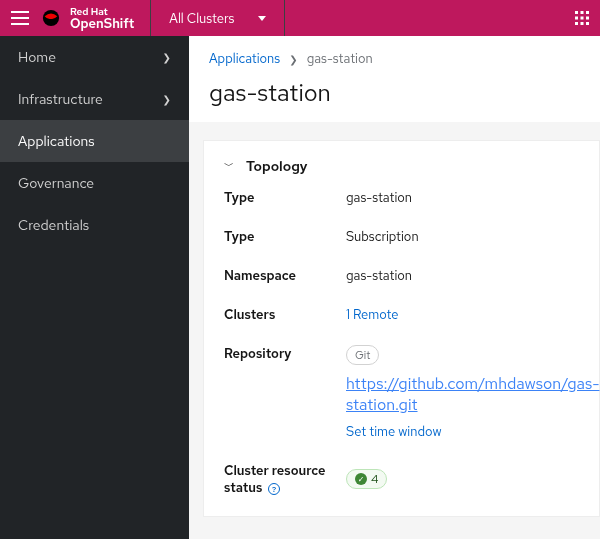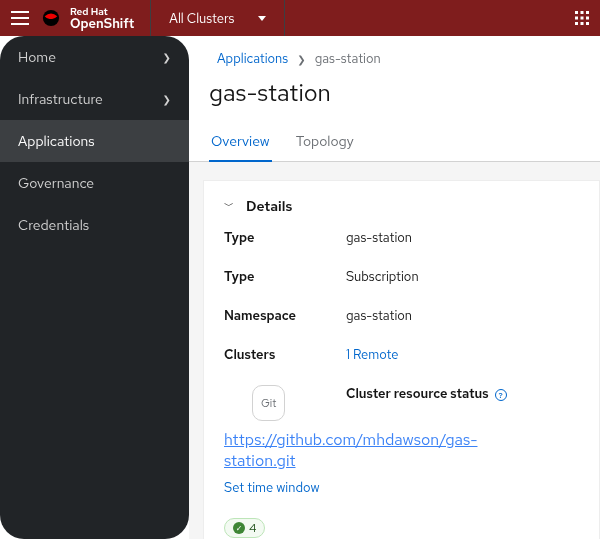--- a/index.html
+++ b/index.html
@@ -1,60 +1,60 @@
 <!DOCTYPE html>
 <html><head>
 <meta charset="utf-8">
 <style>
 * { box-sizing: border-box; margin: 0; padding: 0; }
 body { font-family: "Red Hat Text", "Helvetica Neue", Arial, sans-serif; font-size: 14px; color: #151515; background: #fff; width: 600px; height: 539px; overflow: hidden; }
 
 
-.topbar { display: flex; align-items: center; height: 36px; background: #7f1d1d; color: #fff; }
+.topbar { display: flex; align-items: center; height: 36px; background: #be185d; color: #fff; }
 .hamburger { width: 40px; height: 36px; display: flex; align-items: center; justify-content: center; cursor: pointer; }
 .hamburger svg { width: 18px; height: 14px; }
 .brand { display: flex; align-items: center; gap: 8px; padding-right: 16px; border-right: 1px solid #3c3f42; height: 100%; }
 .brand-logo { width: 22px; height: 18px; }
 .brand-text { display: flex; flex-direction: column; line-height: 1; }
 .brand-red { font-size: 10px; font-weight: 600; color: #fff; }
 .brand-open { font-size: 13px; font-weight: 600; color: #fff; }
 .cluster-sel { display: flex; align-items: center; gap: 24px; padding: 0 18px; font-size: 13px; height: 100%; cursor: pointer; border-right: 1px solid #3c3f42;}
 .topbar-spacer { flex: 1; }
 .app-grid { width: 36px; display: flex; align-items: center; justify-content: center; cursor: pointer; }
 .app-grid svg { width: 14px; height: 14px; }
 
 
 .shell { display: flex; height: calc(539px - 36px); }
-.sidebar { width: 189px; background: #212427; color: #d2d2d2; font-size: 14px; border-radius: 24px; }
+.sidebar { width: 189px; background: #212427; color: #d2d2d2; font-size: 14px; }
 .nav-item { display: flex; align-items: center; justify-content: space-between; padding: 12px 18px; cursor: pointer; color: #d2d2d2; }
 .nav-item.active { background: #3c3f42; color: #fff; border-left: 3px solid transparent; padding-left: 15px; }
 .nav-item .chev { font-size: 10px; color: #d2d2d2; }
 
 
 .main { flex: 1; background: #f5f5f5; overflow: auto; padding-bottom: 20px; }
-.crumbs { padding: 14px 28px 8px; font-size: 13px; background: #fff; }
+.crumbs { padding: 14px 20px 8px; font-size: 13px; background: #fff; }
 .crumbs a { color: #0066cc; text-decoration: none; }
 .crumbs .sep { margin: 0 6px; color: #6a6e73; font-size: 10px; }
 .crumbs .cur { color: #6a6e73; }
 .page-title { font-size: 24px; font-weight: 400; padding: 2px 20px 14px; background: #fff; }
 .tabs { display: flex; gap: 22px; padding: 0 20px; border-bottom: 1px solid #d2d2d2; background: #fff; }
 .tab { padding: 10px 2px; font-size: 14px; color: #6a6e73; cursor: pointer; border-bottom: 2px solid transparent; margin-bottom: -1px; }
 .tab.active { color: #0066cc; border-bottom-color: #0066cc; }
 
 .card { background: #fff; margin: 18px 0 0 14px; padding: 16px 20px 20px; border: 1px solid #ededed; }
 .card-head { display: flex; align-items: center; gap: 12px; margin-bottom: 14px; cursor: pointer; }
 .card-head .chevd { font-size: 10px; color: #151515; }
 .card-head .ttl { font-weight: 600; font-size: 14px; }
 
 .dl { display: grid; grid-template-columns: 110px 1fr; row-gap: 22px; column-gap: 12px; font-size: 13px; }
 .dt { color: #151515; font-weight: 600; }
 .dd { color: #151515; display: flex; align-items: center; gap: 8px; flex-wrap: wrap; }
 .dd.link { color: #0066cc; cursor: pointer; }
 .help { display: inline-flex; width: 12px; height: 12px; border: 1px solid #0066cc; border-radius: 50%; align-items: center; justify-content: center; font-size: 8px; color: #0066cc; margin-left: 3px; }
-.git-chip { display: inline-flex; align-items: center; justify-content: center; height: 36px; padding: 0 8px; border: 1px solid #d2d2d2; border-radius: 10px; font-size: 11px; color: #6a6e73; margin-left: 28px; }
+.git-chip { display: inline-flex; align-items: center; justify-content: center; height: 20px; padding: 0 8px; border: 1px solid #d2d2d2; border-radius: 10px; font-size: 11px; color: #6a6e73; }
 .url { font-size: 16px; color: #3b82f6; text-decoration: underline; }
 .setwin { color: #0066cc; font-size: 13px; cursor: pointer; white-space: nowrap; }
 .status-pill { display: inline-flex; align-items: center; gap: 4px; border: 1px solid #bde5b8; background: #f3faf2; color: #1e4f18; border-radius: 12px; padding: 1px 8px; font-size: 12px; }
 .status-pill .dot { width: 12px; height: 12px; border-radius: 50%; background: #3e8635; display: inline-flex; align-items: center; justify-content: center; color: #fff; font-size: 8px; }
 </style>
 </head>
 <body>
 
 <div class="topbar">
   <div class="hamburger">
@@ -115,43 +115,40 @@
     </div>
   </div>
 
   <div class="main">
     <div class="crumbs">
       <a>Applications</a>
       <span class="sep">❯</span>
       <span class="cur">gas-station</span>
     </div>
     <div class="page-title">gas-station</div>
-    <div class="tabs">
-      <div class="tab active">Overview</div>
-      <div class="tab">Topology</div>
-    </div>
 
     <div class="card">
       <div class="card-head">
         <span class="chevd">﹀</span>
-        <span class="ttl">Details</span>
+        <span class="ttl">Topology</span>
       </div>
       <div class="dl">
         <div class="dt">Type</div>
         <div class="dd">gas-station</div>
 
         <div class="dt">Type</div>
         <div class="dd">Subscription</div>
 
         <div class="dt">Namespace</div>
         <div class="dd">gas-station</div>
 
         <div class="dt">Clusters</div>
         <div class="dd link">1 Remote</div>
 
+        <div class="dt">Repository</div>
         <div class="dd">
           <span class="git-chip">Git</span>
           <span class="url">https://github.com/mhdawson/gas-station.git</span>
           <span class="setwin">Set time window</span>
         </div>
 
         <div class="dt">
           <span>Cluster resource status</span>
           <span class="help">?</span>
         </div>

